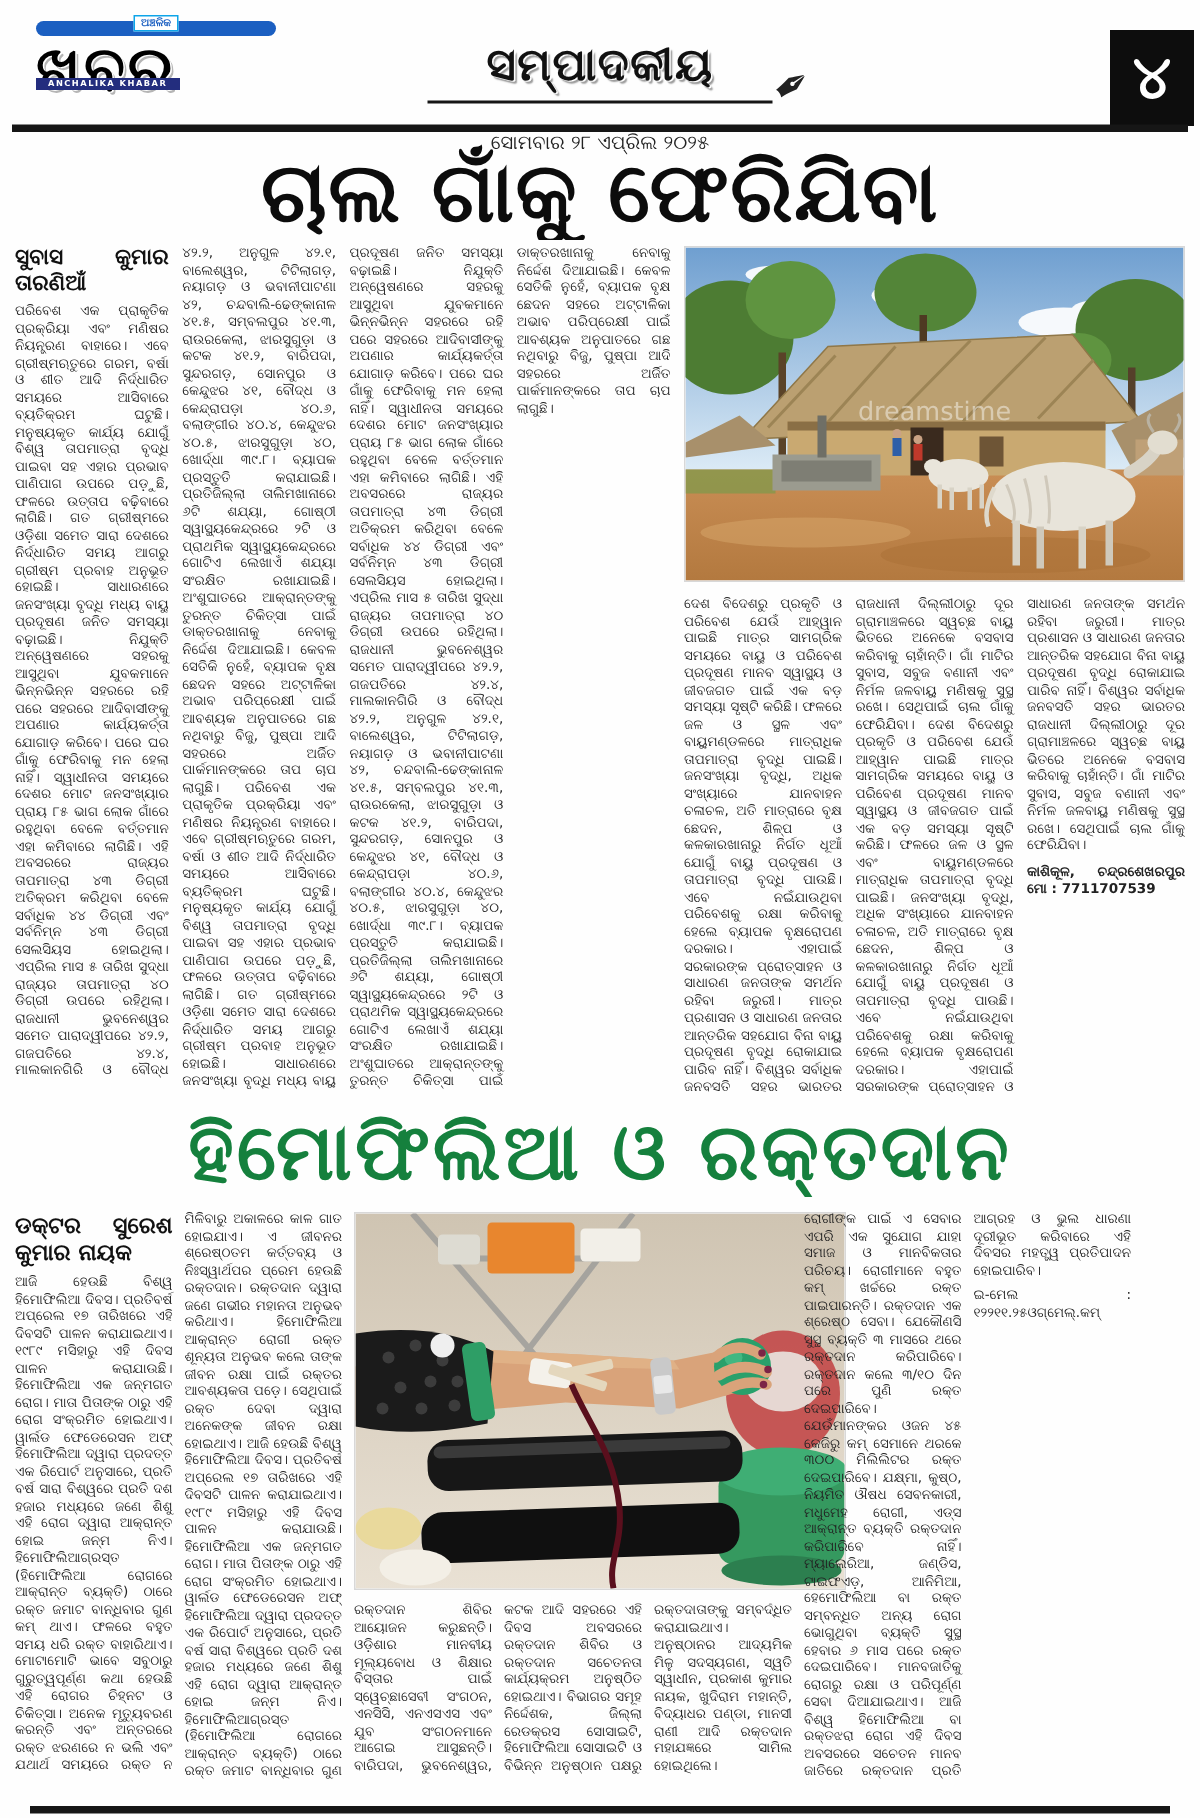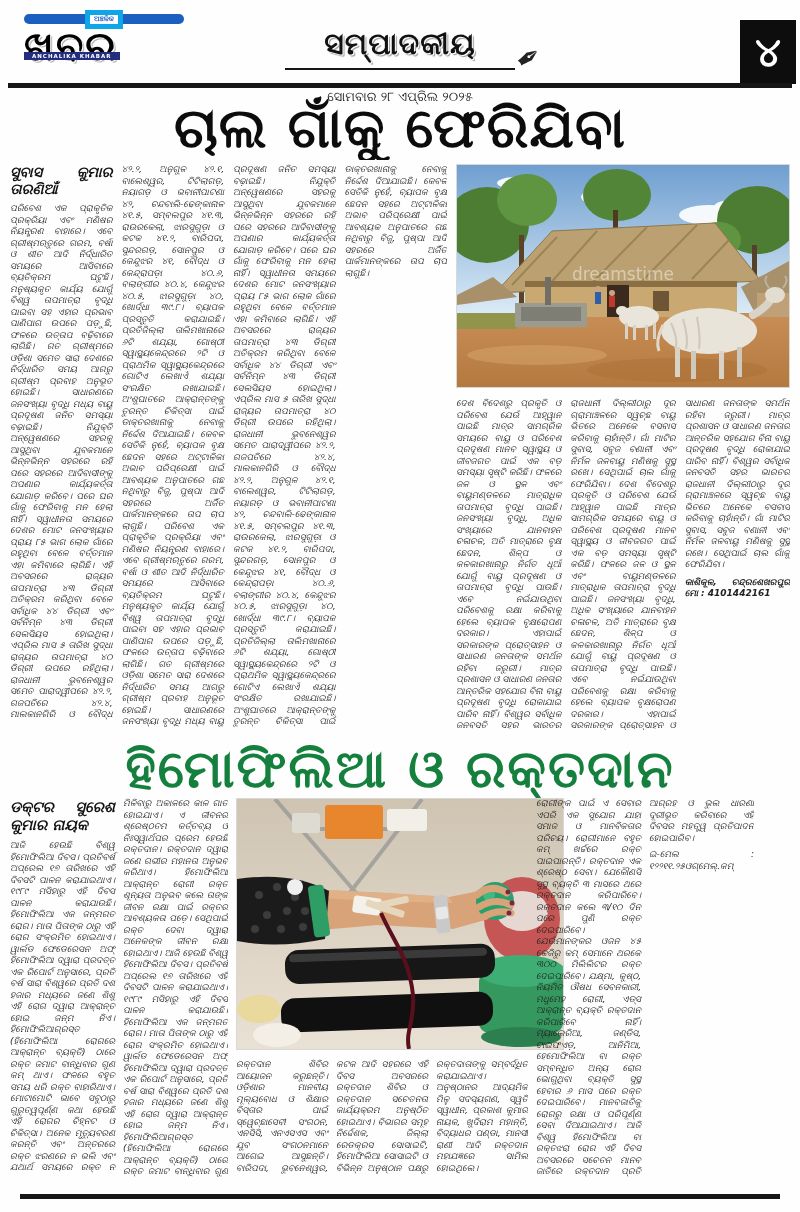--- a/index.html
+++ b/index.html
@@ -4,48 +4,48 @@
 <style>
   html,body{margin:0;padding:0;background:#ffffff;}
   .page{position:relative;width:800px;height:1212px;background:#fefefe;overflow:hidden;
         font-family:"DejaVu Sans","Liberation Sans",sans-serif;color:#1b1b1b;}
   
   .header{position:relative;height:90px;}
   .header-rule{position:absolute;left:8px;right:8px;bottom:2px;height:5px;background:#161616;}
   .logo{position:absolute;left:24px;top:14px;width:160px;}
   .logo-bar{position:relative;height:10px;background:#1b5fc1;border-radius:5px;}
   .logo-bar-tab{position:absolute;left:50%;top:-4px;transform:translateX(-50%);
-    background:#ffffff;border:5px solid #0ea5e9;color:#1b5fc1;font-size:7px;font-weight:bold;
+    background:#ffffff;border:1px solid #0ea5e9;color:#1b5fc1;font-size:7px;font-weight:bold;
     padding:0 4px;line-height:9px;white-space:nowrap;}
   .logo-title{color:#000000;font-weight:bold;font-size:40px;line-height:44px;letter-spacing:2px;
     text-shadow:1px 1px 0 #fff,2px 2px 0 #b5b5b5;}
   .logo-strip{position:absolute;left:0;bottom:8px;background:#232d7e;color:#fff;font-size:5.5px;
     font-weight:bold;letter-spacing:1px;padding:1px 8px;}
   .masthead{position:absolute;left:50%;top:26px;transform:translateX(-50%);text-align:center;width:230px;}
   .masthead-title{font-size:30px;font-weight:bold;letter-spacing:1px;color:#111;
     text-shadow:1px 1px 0 #fff,2px 2px 1px #9a9a9a;}
   .masthead-pen{position:absolute;right:-26px;top:14px;font-size:30px;transform:rotate(-35deg);color:#222;}
   .masthead-dateline{margin-top:6px;border-top:2px solid #161616;padding-top:19px;font-size:13px;color:#222;}
   .pagenum-box{position:absolute;right:4px;top:20px;width:56px;height:64px;background:#0d0d0d;
     color:#fff;display:flex;align-items:center;justify-content:center;font-size:40px;font-weight:bold;}
   
   .headline1{margin:6px 30px 0;height:64px;text-align:center;font-size:55px;font-weight:700;
     letter-spacing:1px;line-height:64px;color:#0c0c0c;white-space:nowrap;overflow:hidden;}
   .headline2{margin:10px 10px 0;height:58px;text-align:center;font-size:52px;font-weight:800;
     letter-spacing:2px;line-height:58px;color:#15803d;white-space:nowrap;overflow:hidden;}
   
-  .bodytext{font-size:9px;line-height:11.5px;text-align:justify;color:#222;font-style:italic;}
+  .bodytext{font-size:9px;line-height:11.5px;text-align:justify;color:#222;}
   .a1-body{margin:4px 10px 0;height:566px;display:flex;gap:9px;overflow:hidden;}
   .a1-left{width:447px;height:566px;column-count:4;column-gap:9px;column-fill:auto;overflow:hidden;}
   .a1-right{width:334px;}
   .byline1{font-size:14.5px;font-weight:bold;line-height:17px;margin-bottom:5px;color:#111;}
   .photo-frame{border:1px solid #d8d8d8;}
   .a1-below{margin-top:6px;height:334px;column-count:3;column-gap:9px;column-fill:auto;overflow:hidden;}
   .signoff{margin-top:6px;font-size:9px;font-weight:bold;}
-  .a2-body{margin:0 10px 0;height:386px;display:flex;gap:8px;overflow:hidden;}
+  .a2-body{margin:10px 10px 0;height:386px;display:flex;gap:8px;overflow:hidden;}
   .a2-left{width:218px;height:386px;column-count:2;column-gap:8px;column-fill:auto;overflow:hidden;}
   .a2-mid{width:292px;}
   .a2-below{margin-top:5px;height:126px;column-count:3;column-gap:8px;column-fill:auto;overflow:hidden;}
   .a2-right{width:218px;height:386px;column-count:2;column-gap:8px;column-fill:auto;overflow:hidden;}
   .byline2{font-size:15px;font-weight:bold;line-height:18px;margin-bottom:6px;color:#111;}
   .contact-line{margin-top:5px;font-size:9px;line-height:11.5px;}
   .bottom-rule{margin:10px 20px 0;height:5px;background:#161616;}
   .wm{opacity:.45;}
 </style>
 </head>
@@ -161,21 +161,21 @@
           <path d="M296 150 q14 -8 18 -16" stroke="#d8d3c6" stroke-width="8" fill="none" stroke-linecap="round"></path>
           <ellipse cx="318" cy="130" rx="10" ry="8" fill="#e2ddd0"></ellipse>
           <path d="M312 123 q-6 -8 -2 -12 M326 123 q6 -8 2 -12" stroke="#b9b2a2" stroke-width="2" fill="none"></path>
           <path d="M206 160 q-8 16 -4 26" stroke="#ded9cc" stroke-width="3" fill="none"></path>
         </g>
         <text class="wm" x="166" y="115" text-anchor="middle" font-size="17" fill="#ffffff">dreamstime</text>
       </svg>
 
       <div class="a1-below bodytext">
         <span>ଦେଶ ବିଦେଶରୁ ପ୍ରକୃତି ଓ ପରିବେଶ ଯେଉଁ ଆହ୍ୱାନ ପାଇଛି ମାତ୍ର ସାମଗ୍ରିକ ସମୟରେ ବାୟୁ ଓ ପରିବେଶ ପ୍ରଦୂଷଣ ମାନବ ସ୍ୱାସ୍ଥ୍ୟ ଓ ଜୀବଜଗତ ପାଇଁ ଏକ ବଡ଼ ସମସ୍ୟା ସୃଷ୍ଟି କରିଛି। ଫଳରେ ଜଳ ଓ ସ୍ଥଳ ଏବଂ ବାୟୁମଣ୍ଡଳରେ ମାତ୍ରାଧିକ ତାପମାତ୍ରା ବୃଦ୍ଧି ପାଇଛି। ଜନସଂଖ୍ୟା ବୃଦ୍ଧି, ଅଧିକ ସଂଖ୍ୟାରେ ଯାନବାହନ ଚଳାଚଳ, ଅତି ମାତ୍ରାରେ ବୃକ୍ଷ ଛେଦନ, ଶିଳ୍ପ ଓ କଳକାରଖାନାରୁ ନିର୍ଗତ ଧୂଆଁ ଯୋଗୁଁ ବାୟୁ ପ୍ରଦୂଷଣ ଓ ତାପମାତ୍ରା ବୃଦ୍ଧି ପାଉଛି। ଏବେ ନଇଁଯାଉଥିବା ପରିବେଶକୁ ରକ୍ଷା କରିବାକୁ ହେଲେ ବ୍ୟାପକ ବୃକ୍ଷରୋପଣ ଦରକାର। ଏହାପାଇଁ ସରକାରଙ୍କ ପ୍ରୋତ୍ସାହନ ଓ ସାଧାରଣ ଜନତାଙ୍କ ସମର୍ଥନ ରହିବା ଜରୁରୀ। ମାତ୍ର ପ୍ରଶାସନ ଓ ସାଧାରଣ ଜନତାର ଆନ୍ତରିକ ସହଯୋଗ ବିନା ବାୟୁ ପ୍ରଦୂଷଣ ବୃଦ୍ଧି ରୋକାଯାଇ ପାରିବ ନାହିଁ। ବିଶ୍ୱର ସର୍ବାଧିକ ଜନବସତି ସହର ଭାରତର ରାଜଧାନୀ ଦିଲ୍ଲୀଠାରୁ ଦୂର ଗ୍ରାମାଞ୍ଚଳରେ ସ୍ୱଚ୍ଛ ବାୟୁ ଭିତରେ ଅନେକେ ବସବାସ କରିବାକୁ ଚାହାଁନ୍ତି। ଗାଁ ମାଟିର ସୁବାସ, ସବୁଜ ବଣାନୀ ଏବଂ ନିର୍ମଳ ଜଳବାୟୁ ମଣିଷକୁ ସୁସ୍ଥ ରଖେ। ସେଥିପାଇଁ ଚାଲ ଗାଁକୁ ଫେରିଯିବା। ଦେଶ ବିଦେଶରୁ ପ୍ରକୃତି ଓ ପରିବେଶ ଯେଉଁ ଆହ୍ୱାନ ପାଇଛି ମାତ୍ର ସାମଗ୍ରିକ ସମୟରେ ବାୟୁ ଓ ପରିବେଶ ପ୍ରଦୂଷଣ ମାନବ ସ୍ୱାସ୍ଥ୍ୟ ଓ ଜୀବଜଗତ ପାଇଁ ଏକ ବଡ଼ ସମସ୍ୟା ସୃଷ୍ଟି କରିଛି। ଫଳରେ ଜଳ ଓ ସ୍ଥଳ ଏବଂ ବାୟୁମଣ୍ଡଳରେ ମାତ୍ରାଧିକ ତାପମାତ୍ରା ବୃଦ୍ଧି ପାଇଛି। ଜନସଂଖ୍ୟା ବୃଦ୍ଧି, ଅଧିକ ସଂଖ୍ୟାରେ ଯାନବାହନ ଚଳାଚଳ, ଅତି ମାତ୍ରାରେ ବୃକ୍ଷ ଛେଦନ, ଶିଳ୍ପ ଓ କଳକାରଖାନାରୁ ନିର୍ଗତ ଧୂଆଁ ଯୋଗୁଁ ବାୟୁ ପ୍ରଦୂଷଣ ଓ ତାପମାତ୍ରା ବୃଦ୍ଧି ପାଉଛି। ଏବେ ନଇଁଯାଉଥିବା ପରିବେଶକୁ ରକ୍ଷା କରିବାକୁ ହେଲେ ବ୍ୟାପକ ବୃକ୍ଷରୋପଣ ଦରକାର। ଏହାପାଇଁ ସରକାରଙ୍କ ପ୍ରୋତ୍ସାହନ ଓ ସାଧାରଣ ଜନତାଙ୍କ ସମର୍ଥନ ରହିବା ଜରୁରୀ। ମାତ୍ର ପ୍ରଶାସନ ଓ ସାଧାରଣ ଜନତାର ଆନ୍ତରିକ ସହଯୋଗ ବିନା ବାୟୁ ପ୍ରଦୂଷଣ ବୃଦ୍ଧି ରୋକାଯାଇ ପାରିବ ନାହିଁ। ବିଶ୍ୱର ସର୍ବାଧିକ ଜନବସତି ସହର ଭାରତର ରାଜଧାନୀ ଦିଲ୍ଲୀଠାରୁ ଦୂର ଗ୍ରାମାଞ୍ଚଳରେ ସ୍ୱଚ୍ଛ ବାୟୁ ଭିତରେ ଅନେକେ ବସବାସ କରିବାକୁ ଚାହାଁନ୍ତି। ଗାଁ ମାଟିର ସୁବାସ, ସବୁଜ ବଣାନୀ ଏବଂ ନିର୍ମଳ ଜଳବାୟୁ ମଣିଷକୁ ସୁସ୍ଥ ରଖେ। ସେଥିପାଇଁ ଚାଲ ଗାଁକୁ ଫେରିଯିବା।</span>
-        <div class="signoff">କାଶିକୂଳ, ଚନ୍ଦ୍ରଶେଖରପୁର ମୋ : 4101442161</div>
+        <div class="signoff">କାଶିକୂଳ, ଚନ୍ଦ୍ରଶେଖରପୁର ମୋ : 7711707539</div>
       </div>
     </div>
   </div>
 
   <div class="headline2">ହିମୋଫିଲିଆ ଓ ରକ୍ତଦାନ</div>
 
   <div class="a2-body">
     <div class="a2-left bodytext">
       <div class="byline2">ଡକ୍ଟର ସୁରେଶ କୁମାର ନାୟକ</div>
       <span>ଆଜି ହେଉଛି ବିଶ୍ୱ ହିମୋଫିଲିଆ ଦିବସ। ପ୍ରତିବର୍ଷ ଅପ୍ରେଲ ୧୭ ତାରିଖରେ ଏହି ଦିବସଟି ପାଳନ କରାଯାଇଥାଏ। ୧୯୮୯ ମସିହାରୁ ଏହି ଦିବସ ପାଳନ କରାଯାଉଛି। ହିମୋଫିଲିଆ ଏକ ଜନ୍ମଗତ ରୋଗ। ମାତା ପିତାଙ୍କ ଠାରୁ ଏହି ରୋଗ ସଂକ୍ରମିତ ହୋଇଥାଏ। ୱାର୍ଲଡ ଫେଡେରେସନ ଅଫ୍ ହିମୋଫିଲିଆ ଦ୍ୱାରା ପ୍ରଦତ୍ତ ଏକ ରିପୋର୍ଟ ଅନୁସାରେ, ପ୍ରତି ବର୍ଷ ସାରା ବିଶ୍ୱରେ ପ୍ରତି ଦଶ ହଜାର ମଧ୍ୟରେ ଜଣେ ଶିଶୁ ଏହି ରୋଗ ଦ୍ୱାରା ଆକ୍ରାନ୍ତ ହୋଇ ଜନ୍ମ ନିଏ। ହିମୋଫିଲିଆଗ୍ରସ୍ତ (ହିମୋଫିଲିଆ ରୋଗରେ ଆକ୍ରାନ୍ତ ବ୍ୟକ୍ତି) ଠାରେ ରକ୍ତ ଜମାଟ ବାନ୍ଧିବାର ଗୁଣ କମ୍ ଥାଏ। ଫଳରେ ବହୁତ ସମୟ ଧରି ରକ୍ତ ବାହାରିଥାଏ। ମୋଟାମୋଟି ଭାବେ ସବୁଠାରୁ ଗୁରୁତ୍ୱପୂର୍ଣ୍ଣ କଥା ହେଉଛି ଏହି ରୋଗର ଚିହ୍ନଟ ଓ ଚିକିତ୍ସା। ଅନେକ ମୃତ୍ୟୁବରଣ କରନ୍ତି ଏବଂ ଅନ୍ତରରେ ରକ୍ତ ଝରଣରେ ନ ଭଲି ଏବଂ ଯଥାର୍ଥ ସମୟରେ ରକ୍ତ ନ ମିଳିବାରୁ ଅକାଳରେ କାଳ ଗାତ ହୋଇଯାଏ। ଏ ଜୀବନର ଶ୍ରେଷ୍ଠତମ କର୍ତ୍ତବ୍ୟ ଓ ନିଃସ୍ୱାର୍ଥପର ପ୍ରେମ ହେଉଛି ରକ୍ତଦାନ। ରକ୍ତଦାନ ଦ୍ୱାରା ଜଣେ ଗଭୀର ମହାନତା ଅନୁଭବ କରିଥାଏ। ହିମୋଫିଲିଆ ଆକ୍ରାନ୍ତ ରୋଗୀ ରକ୍ତ ଶୂନ୍ୟତା ଅନୁଭବ କଲେ ତାଙ୍କ ଜୀବନ ରକ୍ଷା ପାଇଁ ରକ୍ତର ଆବଶ୍ୟକତା ପଡ଼େ। ସେଥିପାଇଁ ରକ୍ତ ଦେବା ଦ୍ୱାରା ଅନେକଙ୍କ ଜୀବନ ରକ୍ଷା ହୋଇଥାଏ। ଆଜି ହେଉଛି ବିଶ୍ୱ ହିମୋଫିଲିଆ ଦିବସ। ପ୍ରତିବର୍ଷ ଅପ୍ରେଲ ୧୭ ତାରିଖରେ ଏହି ଦିବସଟି ପାଳନ କରାଯାଇଥାଏ। ୧୯୮୯ ମସିହାରୁ ଏହି ଦିବସ ପାଳନ କରାଯାଉଛି। ହିମୋଫିଲିଆ ଏକ ଜନ୍ମଗତ ରୋଗ। ମାତା ପିତାଙ୍କ ଠାରୁ ଏହି ରୋଗ ସଂକ୍ରମିତ ହୋଇଥାଏ। ୱାର୍ଲଡ ଫେଡେରେସନ ଅଫ୍ ହିମୋଫିଲିଆ ଦ୍ୱାରା ପ୍ରଦତ୍ତ ଏକ ରିପୋର୍ଟ ଅନୁସାରେ, ପ୍ରତି ବର୍ଷ ସାରା ବିଶ୍ୱରେ ପ୍ରତି ଦଶ ହଜାର ମଧ୍ୟରେ ଜଣେ ଶିଶୁ ଏହି ରୋଗ ଦ୍ୱାରା ଆକ୍ରାନ୍ତ ହୋଇ ଜନ୍ମ ନିଏ। ହିମୋଫିଲିଆଗ୍ରସ୍ତ (ହିମୋଫିଲିଆ ରୋଗରେ ଆକ୍ରାନ୍ତ ବ୍ୟକ୍ତି) ଠାରେ ରକ୍ତ ଜମାଟ ବାନ୍ଧିବାର ଗୁଣ କମ୍ ଥାଏ। ଫଳରେ ବହୁତ ସମୟ ଧରି ରକ୍ତ ବାହାରିଥାଏ। ମୋଟାମୋଟି ଭାବେ ସବୁଠାରୁ ଗୁରୁତ୍ୱପୂର୍ଣ୍ଣ କଥା ହେଉଛି ଏହି ରୋଗର ଚିହ୍ନଟ ଓ ଚିକିତ୍ସା। ଅନେକ ମୃତ୍ୟୁବରଣ କରନ୍ତି ଏବଂ ଅନ୍ତରରେ ରକ୍ତ ଝରଣରେ ନ ଭଲି ଏବଂ ଯଥାର୍ଥ ସମୟରେ ରକ୍ତ ନ ମିଳିବାରୁ ଅକାଳରେ କାଳ ଗାତ ହୋଇଯାଏ। ଏ ଜୀବନର ଶ୍ରେଷ୍ଠତମ କର୍ତ୍ତବ୍ୟ ଓ ନିଃସ୍ୱାର୍ଥପର ପ୍ରେମ ହେଉଛି ରକ୍ତଦାନ। ରକ୍ତଦାନ ଦ୍ୱାରା ଜଣେ ଗଭୀର ମହାନତା ଅନୁଭବ କରିଥାଏ। ହିମୋଫିଲିଆ ଆକ୍ରାନ୍ତ ରୋଗୀ ରକ୍ତ ଶୂନ୍ୟତା ଅନୁଭବ କଲେ ତାଙ୍କ ଜୀବନ ରକ୍ଷା ପାଇଁ ରକ୍ତର ଆବଶ୍ୟକତା ପଡ଼େ। ସେଥିପାଇଁ ରକ୍ତ ଦେବା ଦ୍ୱାରା ଅନେକଙ୍କ ଜୀବନ ରକ୍ଷା ହୋଇଥାଏ।</span>

